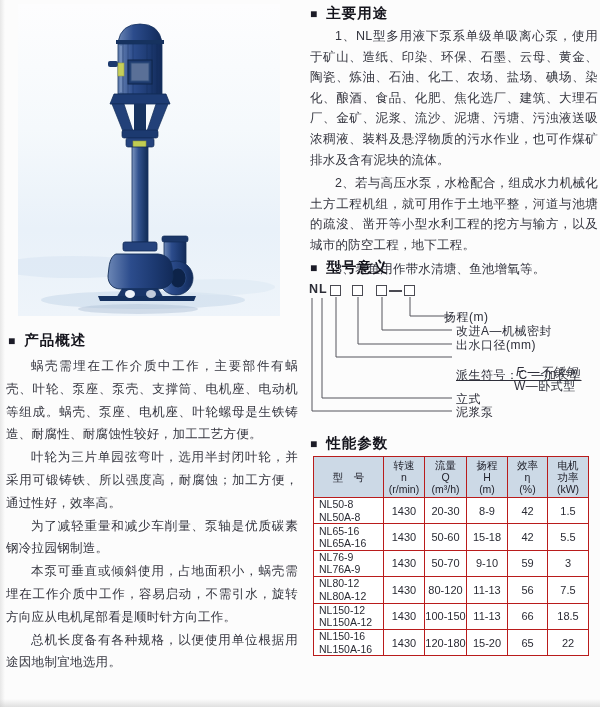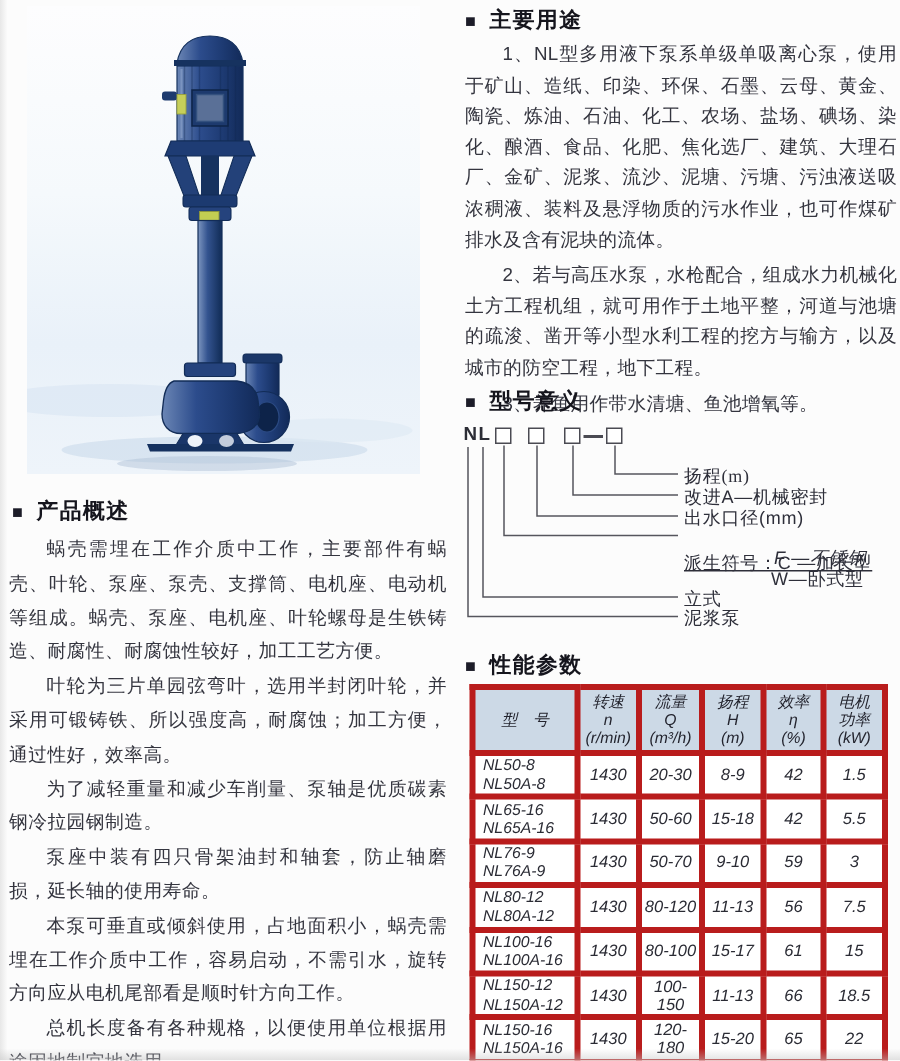--- a/index.html
+++ b/index.html
@@ -33,21 +33,21 @@
   .diagram{position:absolute;left:306px;top:281px;width:292px;height:148px;}
   .diagram svg{position:absolute;left:0;top:0;}
   .mletter{position:absolute;font-size:12.5px;font-weight:600;color:#2c2d36;}
   .mboxsq{position:absolute;width:11px;height:11px;border:1.3px solid #4a4a52;background:#fff;box-sizing:border-box;}
   .mdash{position:absolute;height:1.5px;background:#4a4a52;}
   .dlabel{position:absolute;font-size:12px;color:#2e2f3a;white-space:nowrap;letter-spacing:0.5px;}
 
   
   table.perf{position:absolute;left:313px;top:456px;width:275px;border-collapse:collapse;
              table-layout:fixed;background:#fff;}
-  table.perf th,table.perf td{border:4px solid #b91c1c;padding:0;font-style:italic;}
+  table.perf th,table.perf td{border:1px solid #b91c1c;padding:0;}
   table.perf thead th{height:40px;background:#ccd9e6;font-weight:400;font-size:10.5px;
              line-height:12px;color:#23242e;text-align:center;vertical-align:middle;}
   table.perf td{height:25.4px;font-size:11px;color:#2a2b34;text-align:center;vertical-align:middle;}
   table.perf td.model{text-align:left;padding-left:5px;font-size:10.5px;line-height:12.5px;}
   table.perf{border:1.5px solid #33333a;}
 </style>
 </head>
 <body>
 
 <div class="page">
@@ -136,39 +136,38 @@
       <g fill="none" stroke="#55555d" stroke-width="1">
         <path d="M104,16 V35 H146"></path>
         <path d="M76,16 V49 H146"></path>
         <path d="M52,16 V63 H146"></path>
         <path d="M30,16 V76 H146"></path>
         <path d="M16,17 V117 H146"></path>
         <path d="M6,17 V130 H146"></path>
       </g>
     </svg>
     <span id="code-row"><span class="mletter" style="left: 3px; top: 1px;">N</span><span class="mletter" style="left: 13px; top: 1px;">L</span><span class="mboxsq" style="left: 24px; top: 4px;"></span><span class="mboxsq" style="left: 46px; top: 4px;"></span><span class="mboxsq" style="left: 70px; top: 4px;"></span><span class="mdash" style="left: 83px; top: 9px; width: 13px;"></span><span class="mboxsq" style="left: 98px; top: 4px;"></span></span>
-    <span class="dlabel" style="left:150px;top:28px;font-family:Liberation Serif, serif;">扬程(m)</span>
+    <span class="dlabel" style="left:138px;top:28px;">扬程(m)</span>
     <span class="dlabel" style="left:150px;top:42px;">改进A—机械密封</span>
     <span class="dlabel" style="left:150px;top:56px;">出水口径(mm)</span>
     <span class="dlabel" style="left:150px;top:86px;text-decoration:underline;">派生符号：C —加长型</span>
     <span class="dlabel" style="left:210px;top:83px;font-style:italic;">F —不锈钢</span>
     <span class="dlabel" style="left:208px;top:97px;">W—卧式型</span>
     <span class="dlabel" style="left:150px;top:110px;">立式</span>
     <span class="dlabel" style="left:150px;top:123px;">泥浆泵</span>
   </div>
 
   <div class="sec-title" style="left:8px;top:331px;">
     <span class="marker">■</span>
     <span>产品概述</span>
   </div>
   <div class="textblock overview-text">
       <p>蜗壳需埋在工作介质中工作，主要部件有蜗壳、叶轮、泵座、泵壳、支撑筒、电机座、电动机等组成。蜗壳、泵座、电机座、叶轮螺母是生铁铸造、耐腐性、耐腐蚀性较好，加工工艺方便。</p>
       <p>叶轮为三片单园弦弯叶，选用半封闭叶轮，并采用可锻铸铁、所以强度高，耐腐蚀；加工方便，通过性好，效率高。</p>
       <p>为了减轻重量和减少车削量、泵轴是优质碳素钢冷拉园钢制造。</p>
-      <p>泵座中装有四只骨架油封和轴套，防止轴磨损，延长轴的使用寿命。</p>
       <p>本泵可垂直或倾斜使用，占地面积小，蜗壳需埋在工作介质中工作，容易启动，不需引水，旋转方向应从电机尾部看是顺时针方向工作。</p>
       <p>总机长度备有各种规格，以便使用单位根据用途因地制宜地选用。</p>
     </div>
 
   <div class="sec-title" style="left:310px;top:434px;">
     <span class="marker">■</span>
     <span>性能参数</span>
   </div>
   <table class="perf">
     <colgroup>
@@ -216,28 +215,20 @@
         </tr>
         <tr>
           <td class="model">NL80-12<br>NL80A-12</td>
           <td>1430</td>
           <td>80-120</td>
           <td>11-13</td>
           <td>56</td>
           <td>7.5</td>
         </tr>
         <tr>
-          <td class="model">NL100-16<br>NL100A-16</td>
-          <td>1430</td>
-          <td>80-100</td>
-          <td>15-17</td>
-          <td>61</td>
-          <td>15</td>
-        </tr>
-        <tr>
           <td class="model">NL150-12<br>NL150A-12</td>
           <td>1430</td>
           <td>100-150</td>
           <td>11-13</td>
           <td>66</td>
           <td>18.5</td>
         </tr>
         <tr>
           <td class="model">NL150-16<br>NL150A-16</td>
           <td>1430</td>

